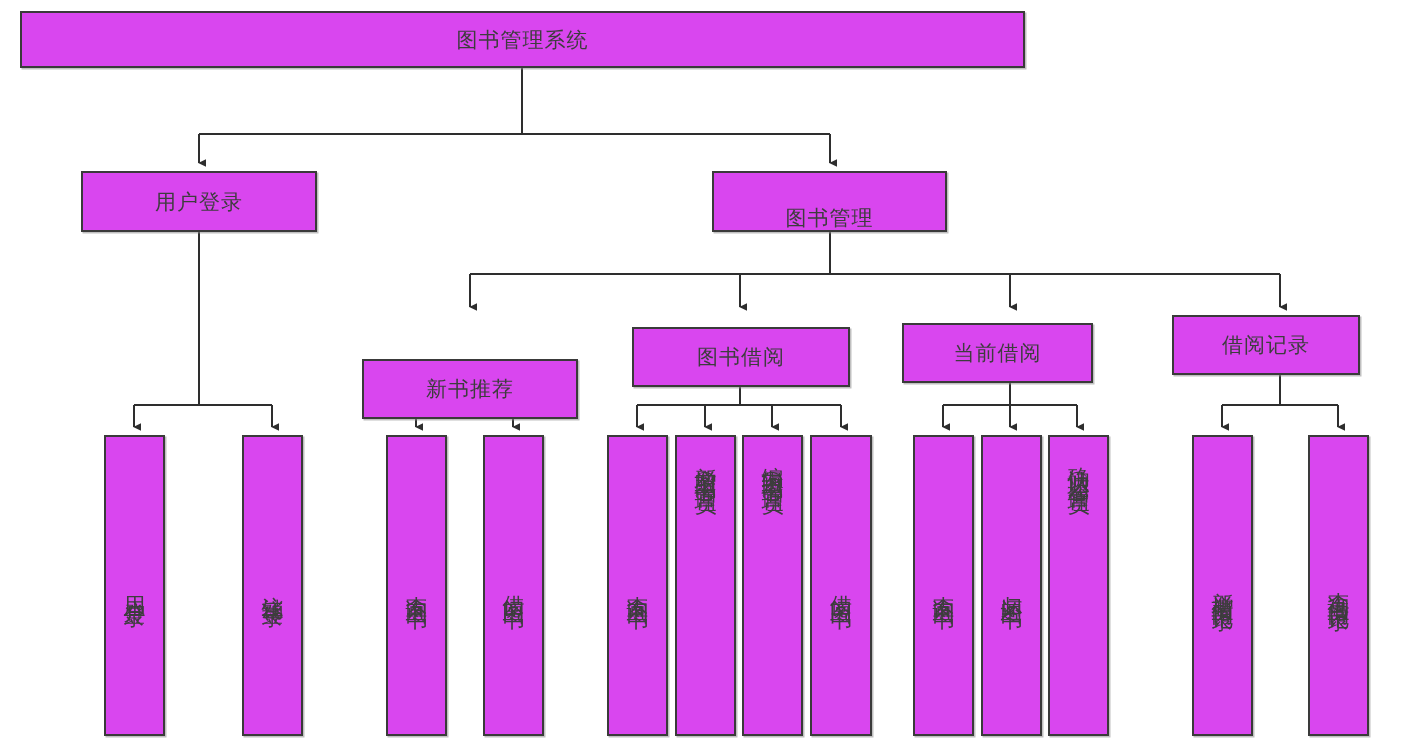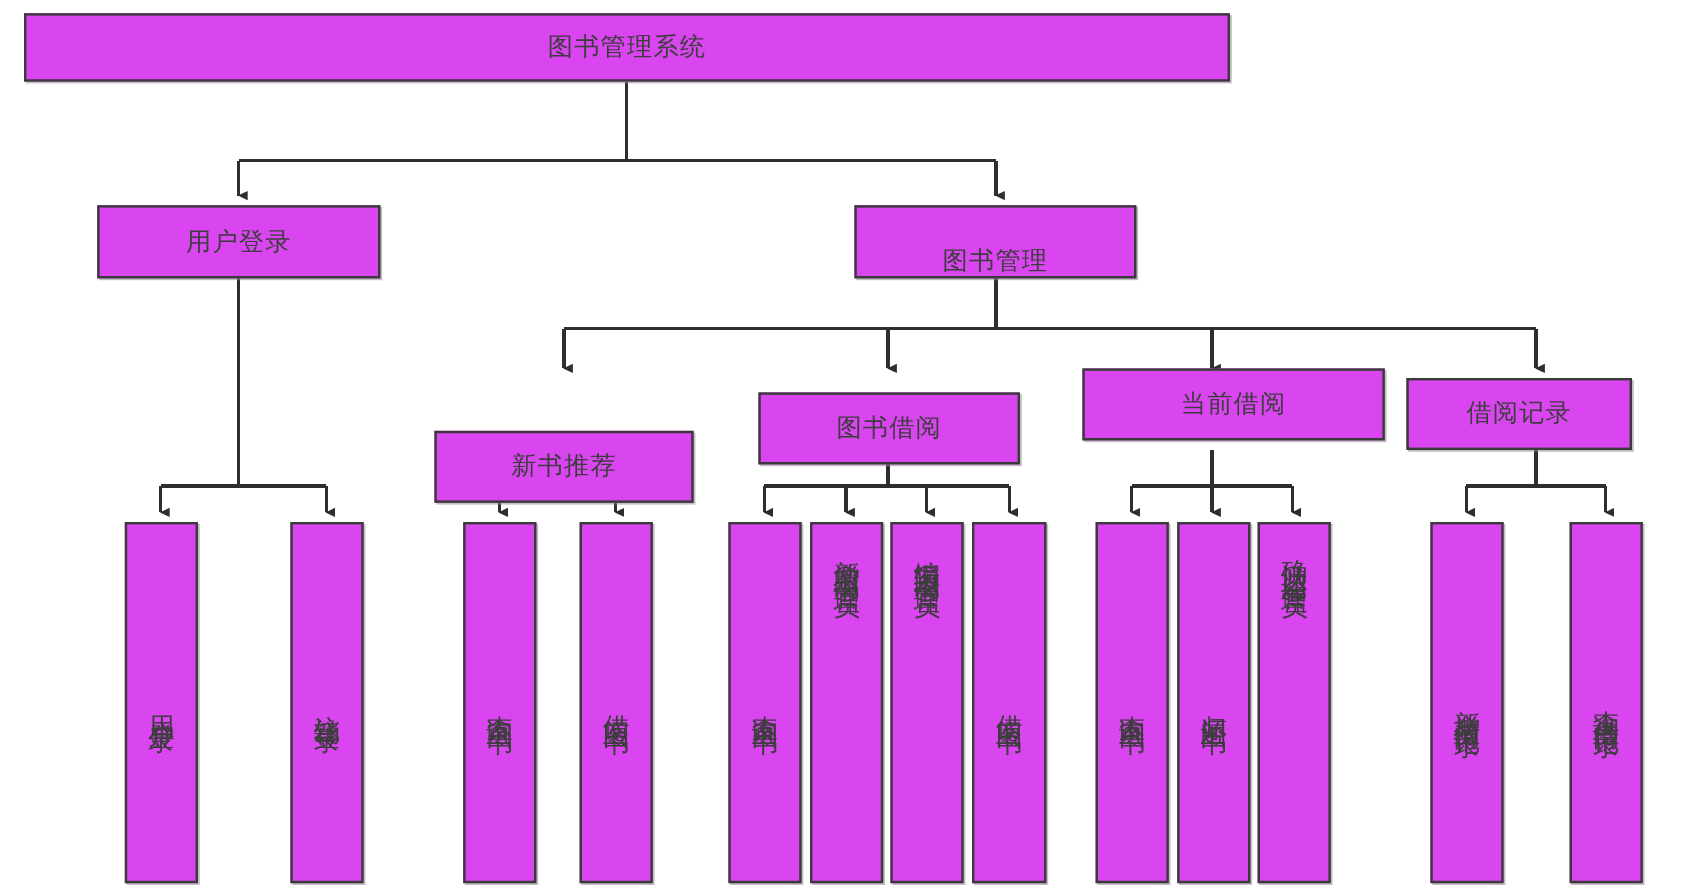--- a/index.html
+++ b/index.html
@@ -116,21 +116,21 @@
   <div class="node" style="left:712px;top:171px;width:235px;height:61px;align-items:flex-end;">
     <span class="label">图书管理</span>
   </div>
 
   <div class="node" style="left:362px;top:315px;width:216px;height:60px;margin-top:44px;">
     <span class="label">新书推荐</span>
   </div>
   <div class="node" style="left:632px;top:315px;width:218px;height:60px;margin-top:12px;">
     <span class="label">图书借阅</span>
   </div>
-  <div class="node" style="left:902px;top:307px;width:252px;height:60px;">
+  <div class="node" style="left:902px;top:323px;width:191px;height:60px;">
     <span class="label">当前借阅</span>
   </div>
   <div class="node" style="left:1172px;top:315px;width:188px;height:60px;">
     <span class="label">借阅记录</span>
   </div>
 
   <div class="node vertical mid" style="left:104px;top:435px;width:61px;height:301px;">
     <span class="label">用户登录</span>
   </div>
   <div class="node vertical mid" style="left:242px;top:435px;width:61px;height:301px;">

